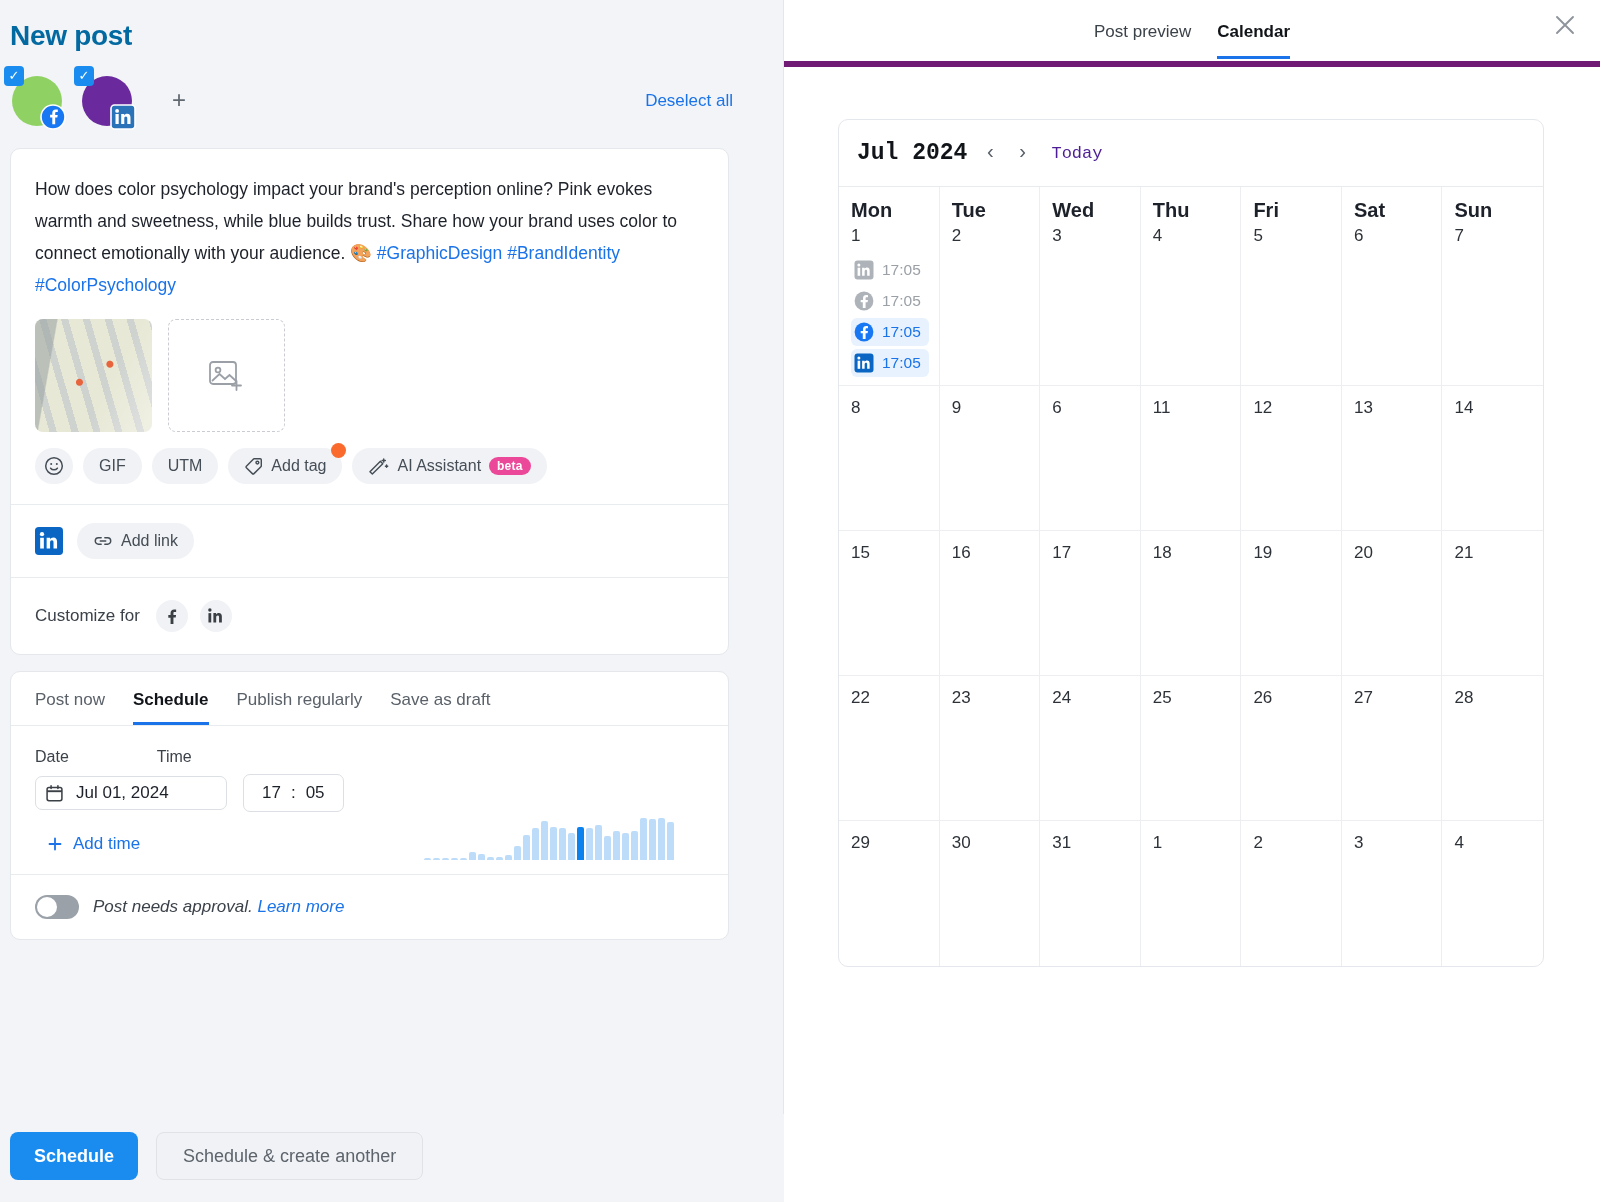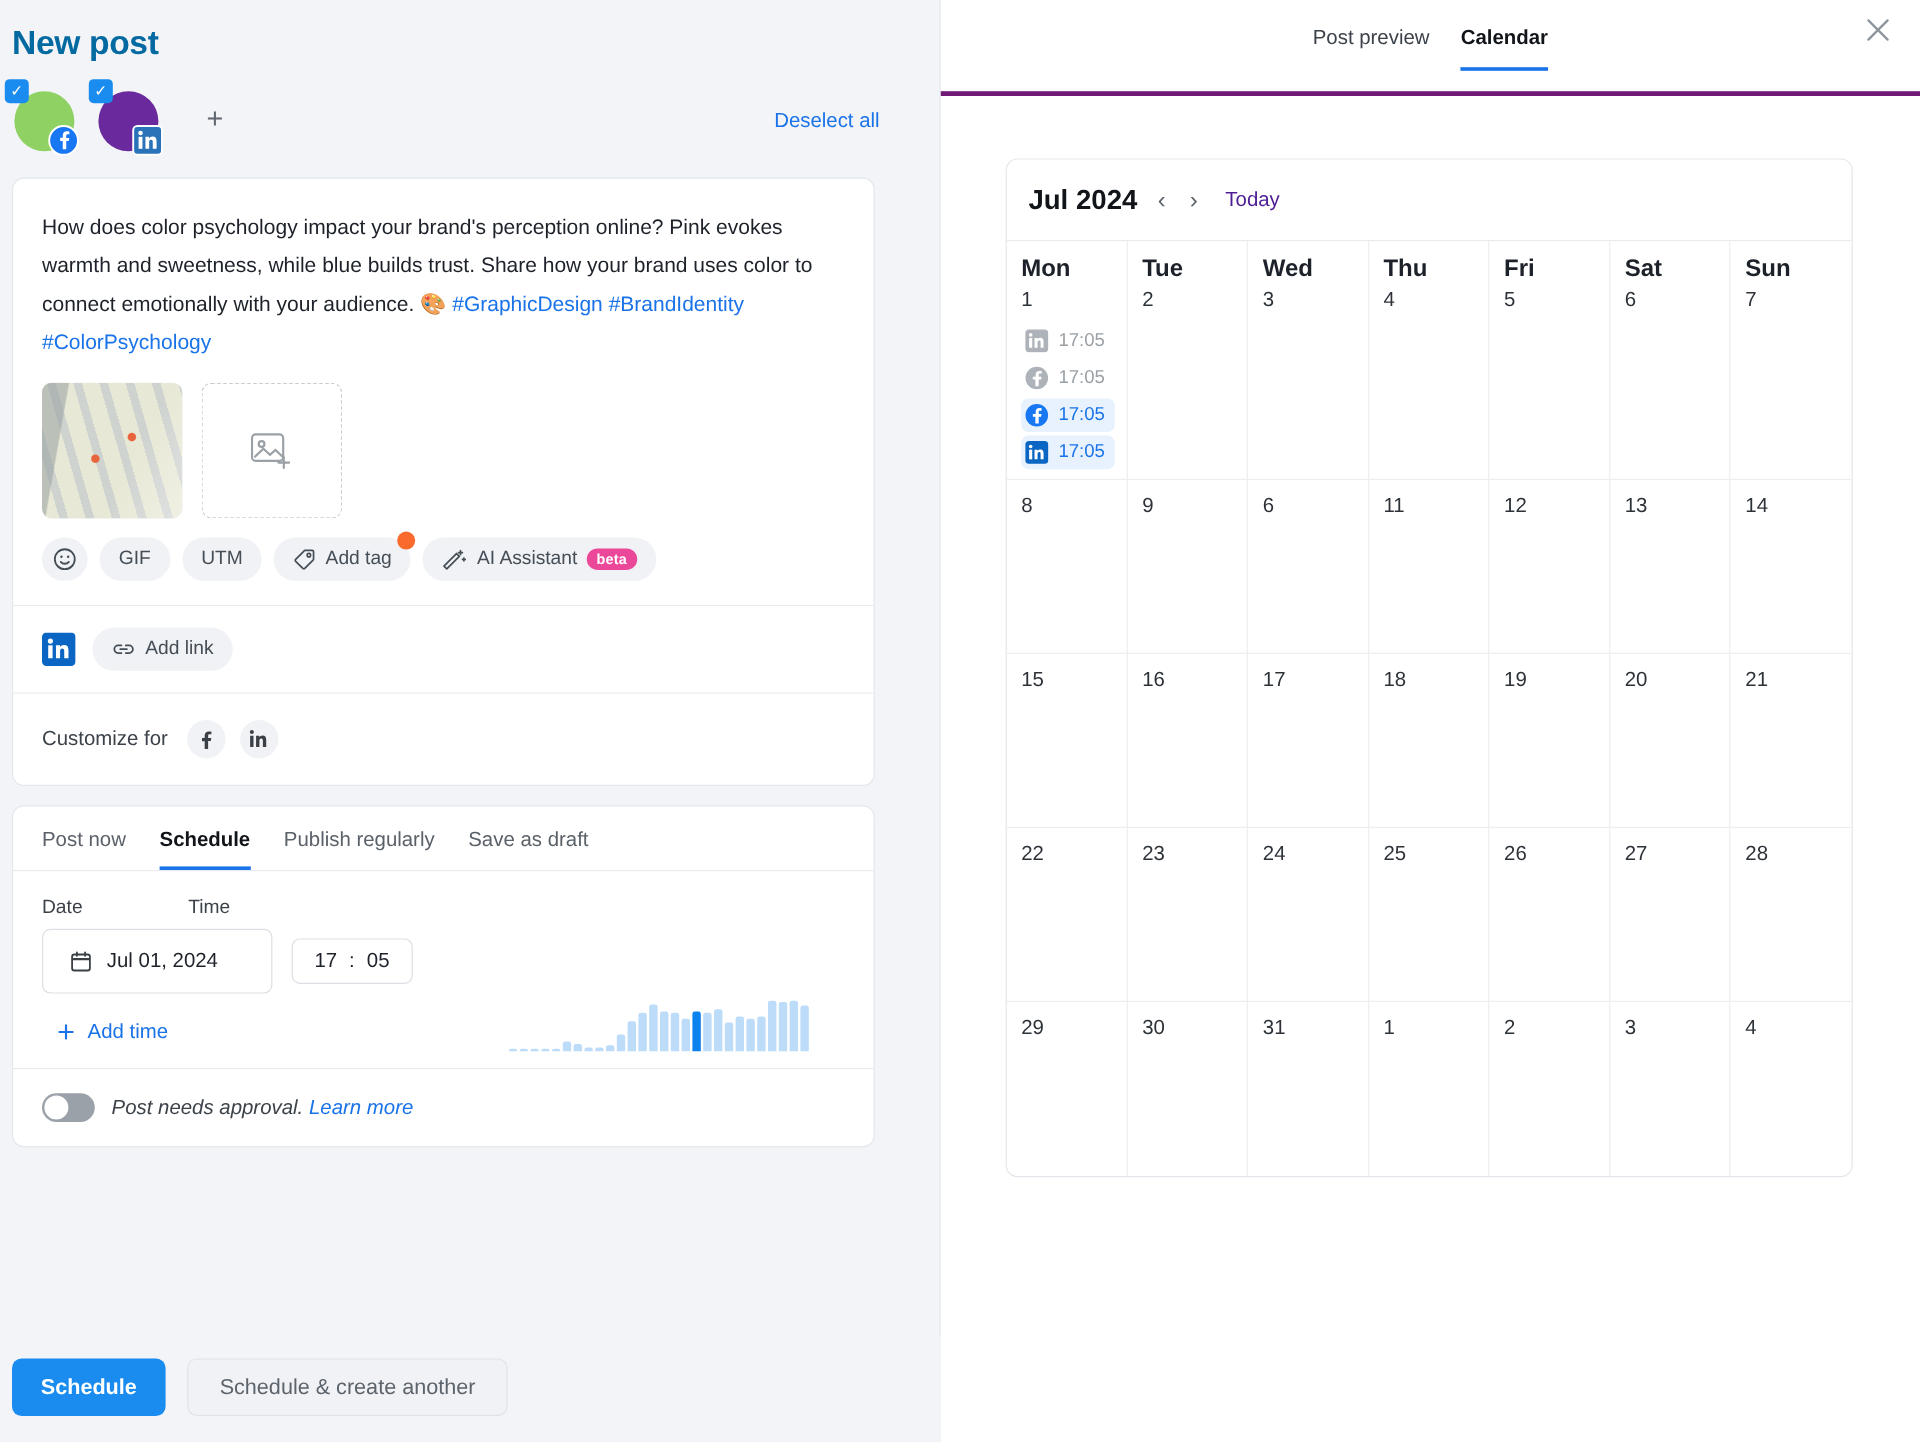--- a/index.html
+++ b/index.html
@@ -129,21 +129,21 @@
     cursor: pointer; border-bottom: 3px solid transparent;
   }
   .tab.active { color: #111418; font-weight: bold; border-bottom-color: #1a73e8; }
   .tabs-underline { height: 1px; background: #e9ecef; }
 
   .sched-body { padding: 22px 24px 16px 24px; position: relative; }
   .field-labels { display: flex; gap: 88px; font-size: 16px; color: #3c4249; margin-bottom: 8px; }
   .inputs-row { display: flex; gap: 16px; align-items: center; }
   .date-input {
     display: flex; align-items: center; gap: 12px;
-    height: 54px; padding: 0 22px; min-width: 192px;
+    height: 34px; padding: 0 9px; min-width: 192px;
     border: 1px solid #dcdfe3; border-radius: 7px;
     background: #fff; font-size: 17px; color: #1d2129; cursor: pointer;
   }
   .time-input {
     display: flex; align-items: center; gap: 10px;
     height: 38px; padding: 0 18px;
     border: 1px solid #dcdfe3; border-radius: 7px;
     background: #fff; font-size: 17px; color: #1d2129; cursor: pointer;
   }
   .histogram {
@@ -182,35 +182,35 @@
   }
   .btn-secondary {
     background: #f0f2f5; color: #5d646c; font-size: 18px;
     border: 1px solid #dfe3e8; border-radius: 8px; height: 48px; padding: 0 26px; cursor: pointer;
   }
 
   
   .right-panel { width: 816px; height: 1202px; background: #fff; position: relative; }
   .rp-tabs {
     display: flex; gap: 26px; justify-content: center; align-items: flex-start;
-    padding-top: 22px; height: 80px; border-bottom: 4px solid #701a75;
+    padding-top: 22px; height: 67px; border-bottom: 6px solid #701a75;
   }
   .rp-tab {
     font-size: 17px; color: #3c4249; padding-bottom: 14px;
     border-bottom: 3px solid transparent; cursor: pointer;
   }
   .rp-tab.active { color: #111418; font-weight: bold; border-bottom-color: #1a73e8; }
   .close-x {
     position: absolute; right: 18px; top: 8px;
     width: 34px; height: 34px; cursor: pointer;
     display: flex; align-items: center; justify-content: center;
   }
   .cal-wrap { padding: 52px 56px 0 54px; }
   .cal-card { border: 1px solid #e4e7eb; border-radius: 10px; overflow: hidden; }
-  .cal-head { display: flex; align-items: center; gap: 14px; padding: 20px 18px; }
+  .cal-head { display: flex; align-items: center; gap: 14px; padding: 20px 18px; font-family: Liberation Mono, monospace; }
   .cal-month { font-size: 23px; font-weight: bold; color: #111418; }
   .cal-nav { font-size: 20px; color: #5a6169; cursor: pointer; padding: 0 3px; line-height: 1; }
   .cal-today { font-size: 17px; color: #4c1d95; cursor: pointer; margin-left: 6px; }
   .cal-grid { display: grid; grid-template-columns: repeat(7, 1fr); border-top: 1px solid #e9ecef; }
   .cal-cell {
     border-right: 1px solid #eceef1; border-bottom: 1px solid #eceef1;
     min-height: 145px; padding: 12px 10px 8px 12px;
   }
   .cal-cell:nth-child(7n) { border-right: none; }
   .cal-grid > .cal-cell:nth-last-child(-n+7) { border-bottom: none; }

